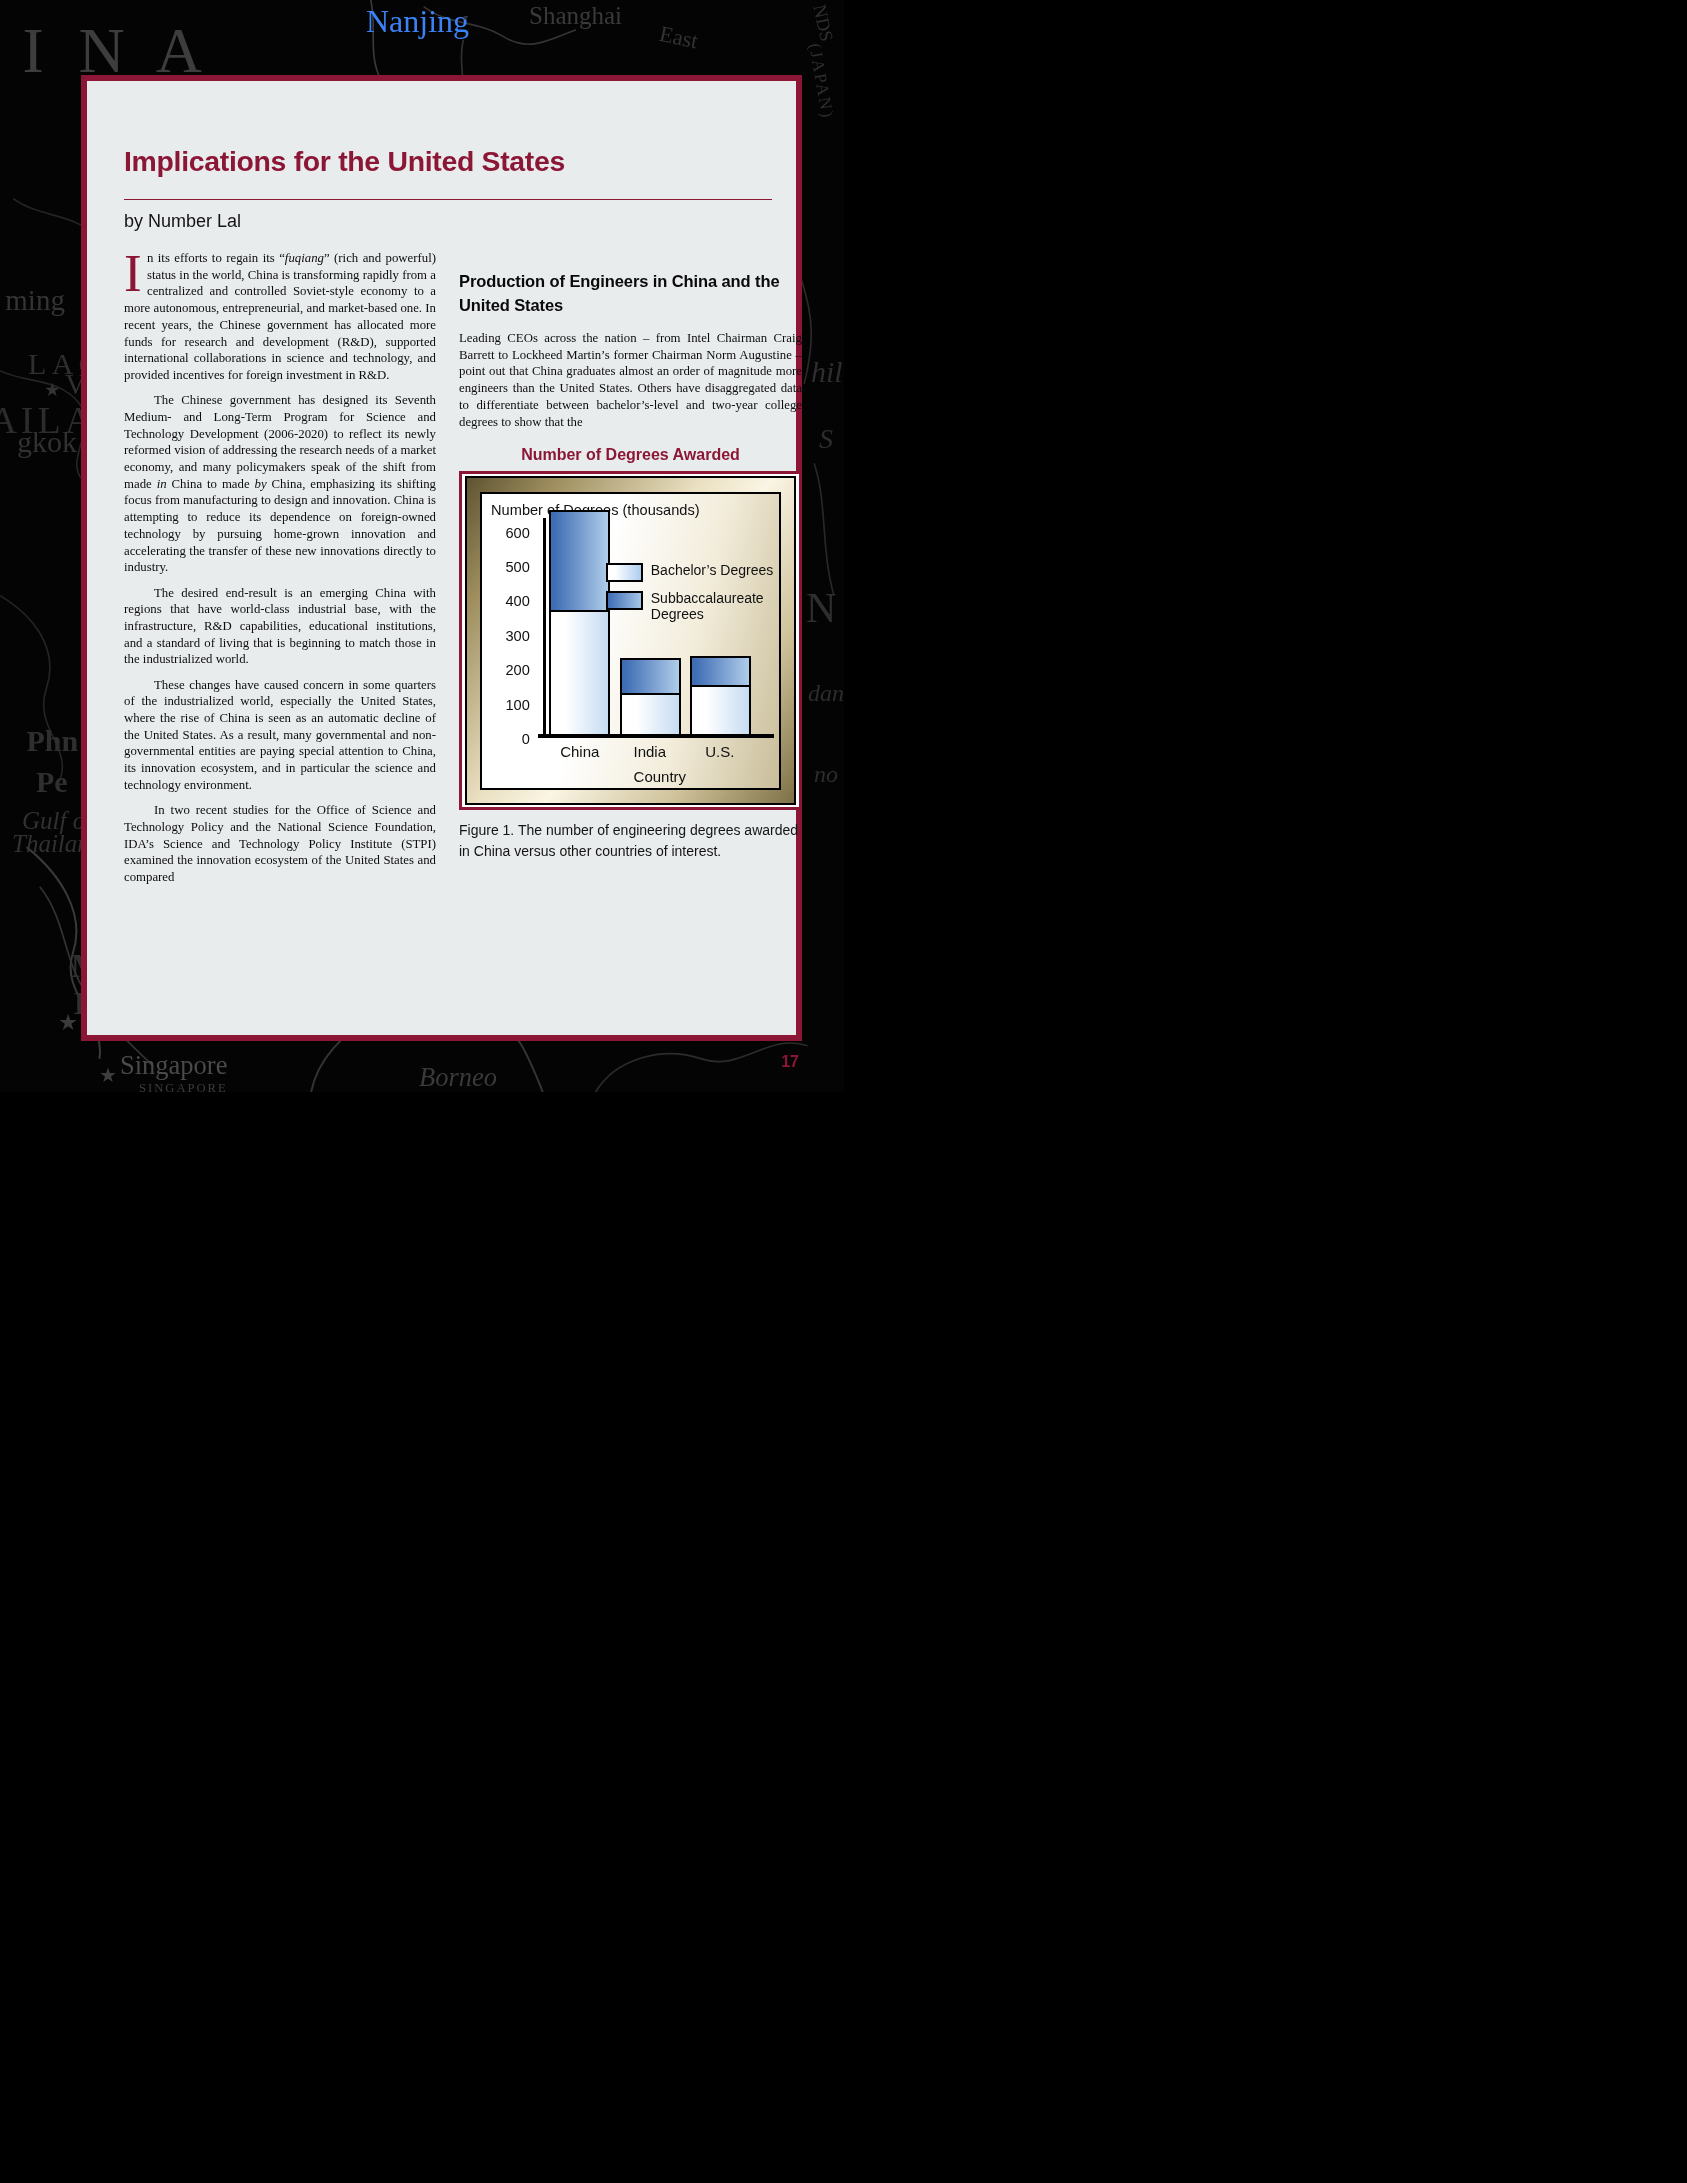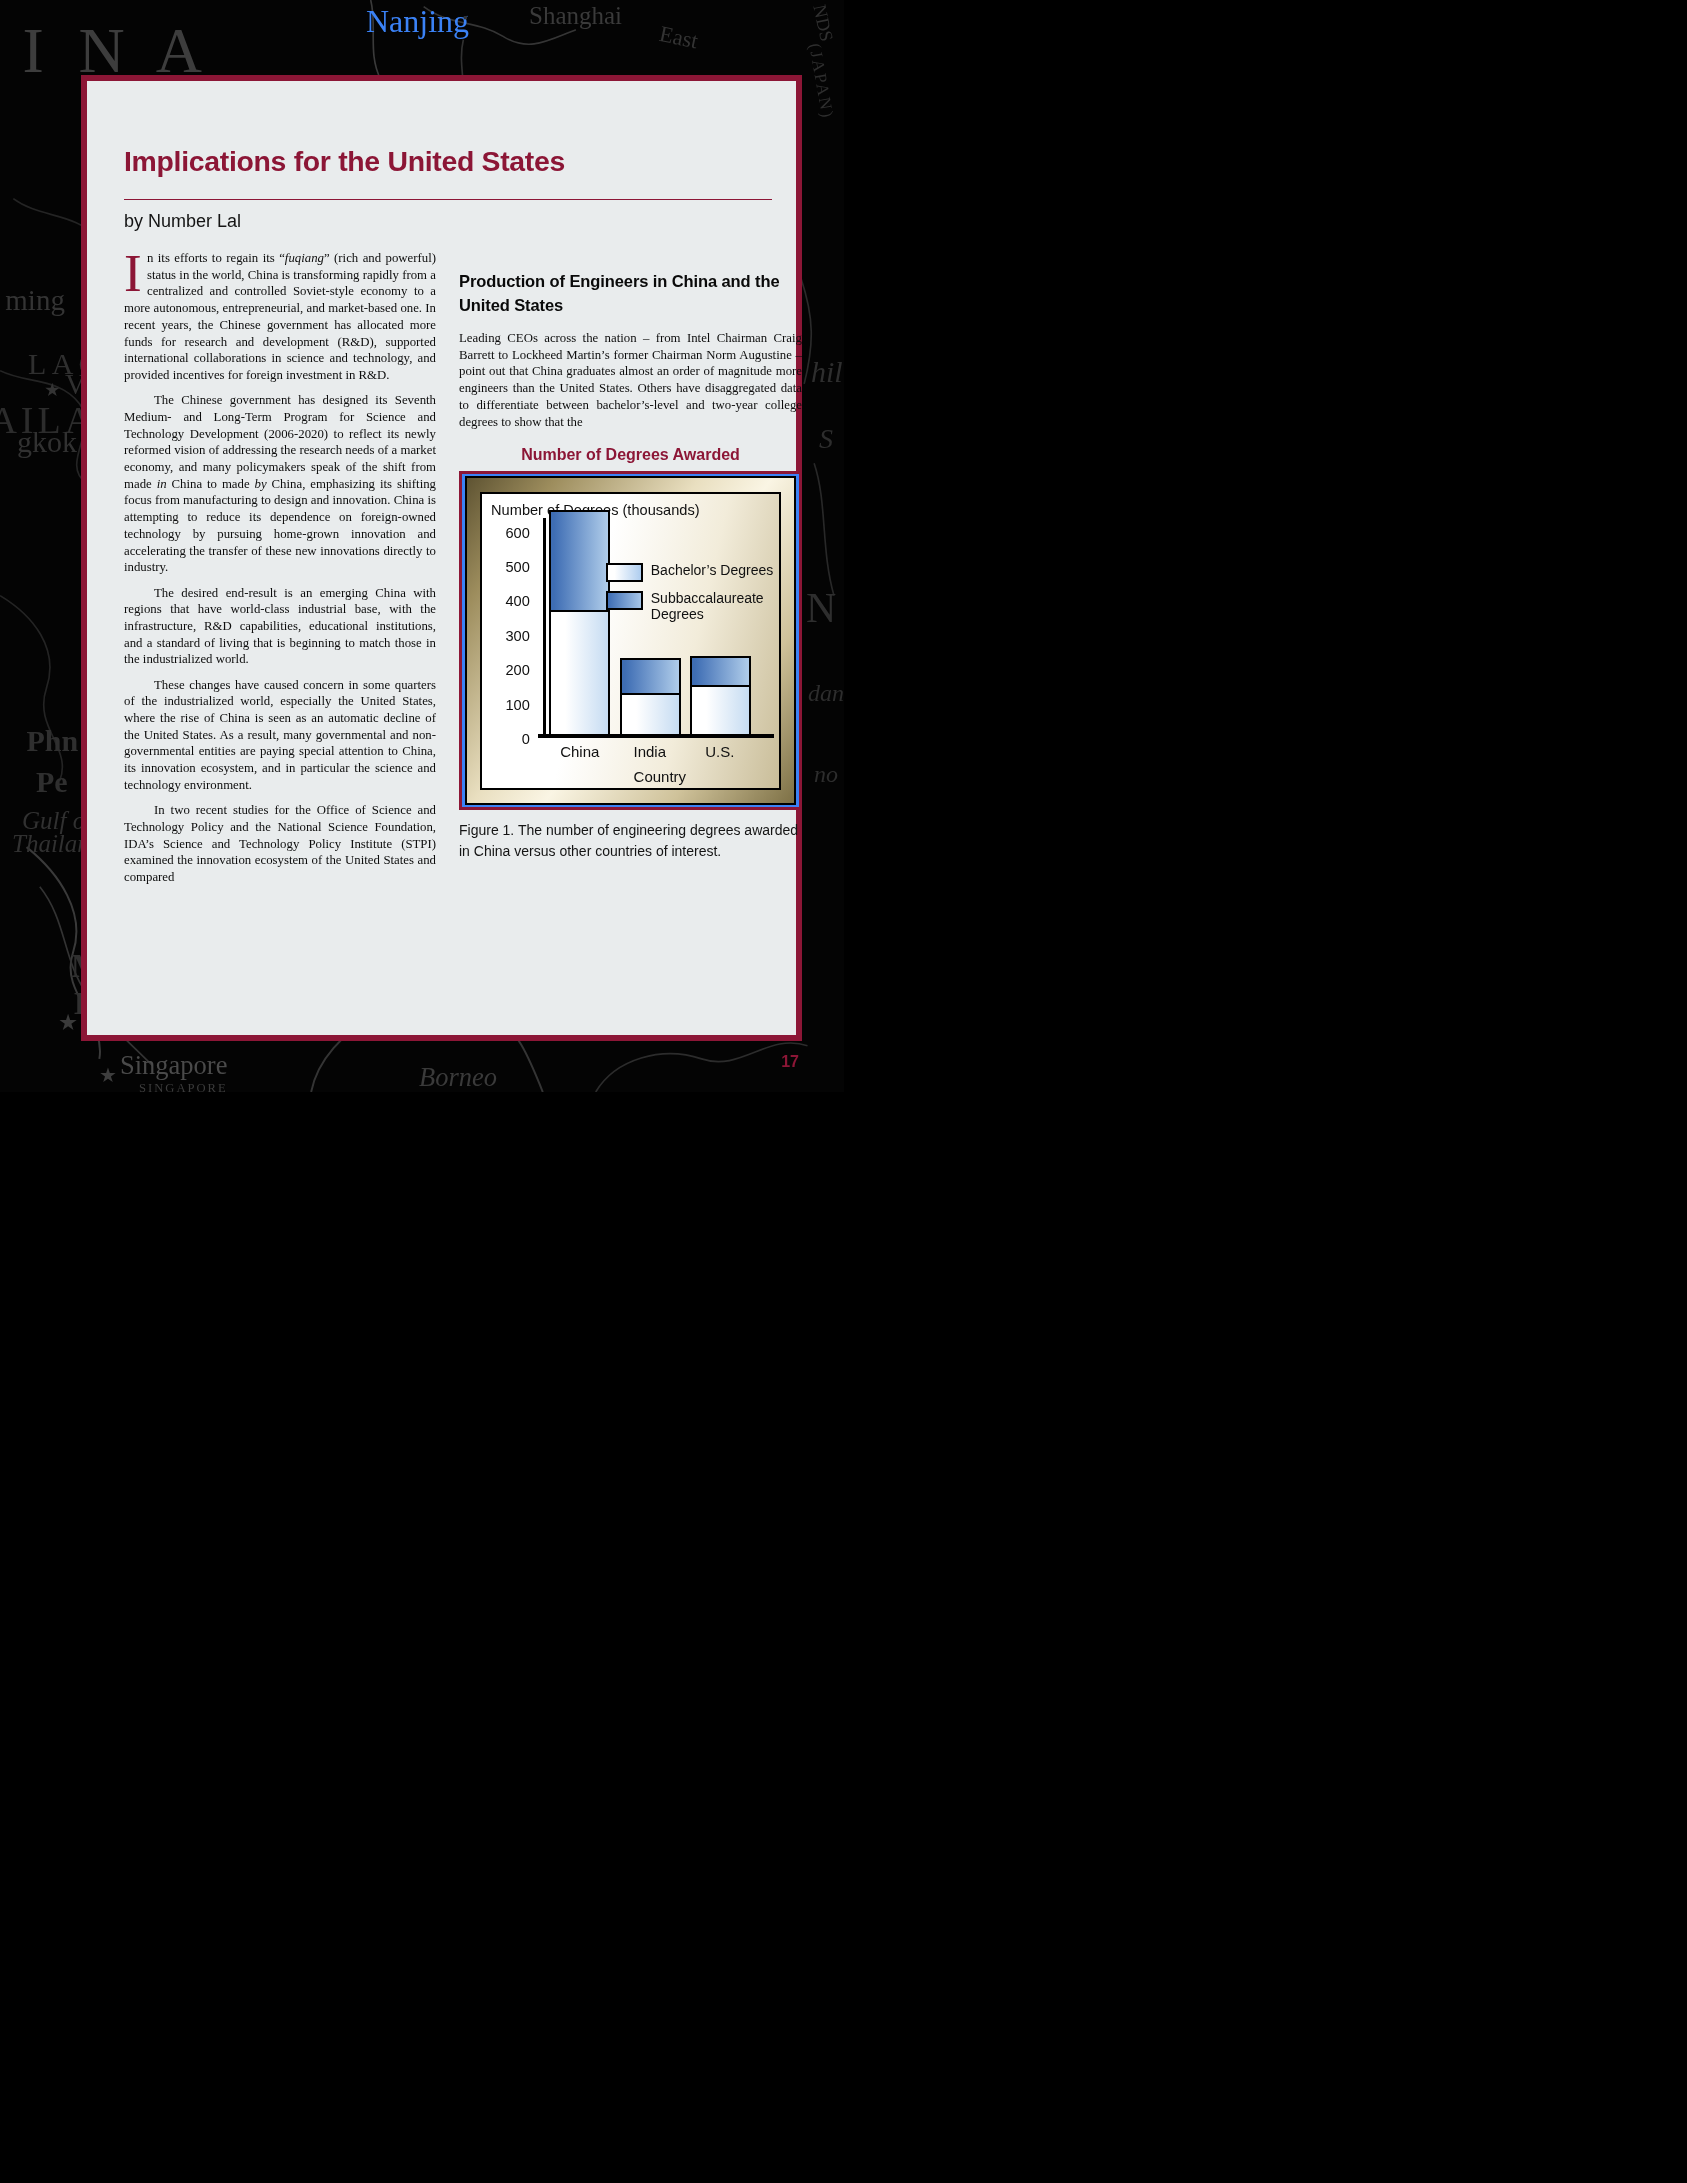--- a/index.html
+++ b/index.html
@@ -28,21 +28,21 @@
   .body-par i{font-style:italic;}
   .indent{text-indent:30px;}
   #drop-cap{float:left;font-size:53px;line-height:41px;padding:2.6px 5.3px 0 0;color:#8c1636;
         font-family:"Liberation Serif",serif;}
   #section-heading{margin:18.5px 0 12px 0;font-family:"Liberation Sans",sans-serif;
         font-weight:bold;font-size:16.5px;line-height:1.5;color:#0a0a0a;letter-spacing:-0.1px;}
   
   #figure-block{margin-top:16px;}
   #fig-title{margin:0 0 6.6px 0;text-align:center;font-family:"Liberation Sans",sans-serif;
         font-weight:bold;font-size:16px;color:#8c1636;}
-  #fig-frame{box-sizing:border-box;width:343px;border:3.3px solid #8c1636;background:#3b82f6;padding:2.6px;}
+  #fig-frame{box-sizing:border-box;width:343px;border:3.3px solid #8c1636;background:#ffffff;padding:2.6px;}
   #fig-gold{box-sizing:border-box;border:2px solid #000;padding:13.2px;
         background:linear-gradient(125deg,#5e5332 0%,#9d8d5d 16%,#e9dfc0 42%,#faf5e4 55%,#cfc29a 78%,#7d7045 100%);}
   #fig-panel{position:relative;box-sizing:border-box;border:2px solid #000;height:298px;
         background:linear-gradient(103deg,#ffffff 38%,#f2ecda 68%,#c9bd99 100%);
         font-family:"Liberation Sans",sans-serif;}
   #panel-title{position:absolute;left:9.3px;top:8px;font-size:14.6px;color:#111;}
   #y-ticks{position:absolute;left:0;top:0;bottom:0;width:52px;}
   .ytick{position:absolute;right:4px;font-size:14.6px;color:#111;}
   #y-axis{position:absolute;left:61px;bottom:50px;width:3.3px;height:220px;background:#000;}
   #x-axis{position:absolute;left:56px;right:5.3px;bottom:50px;height:3.3px;background:#000;}

